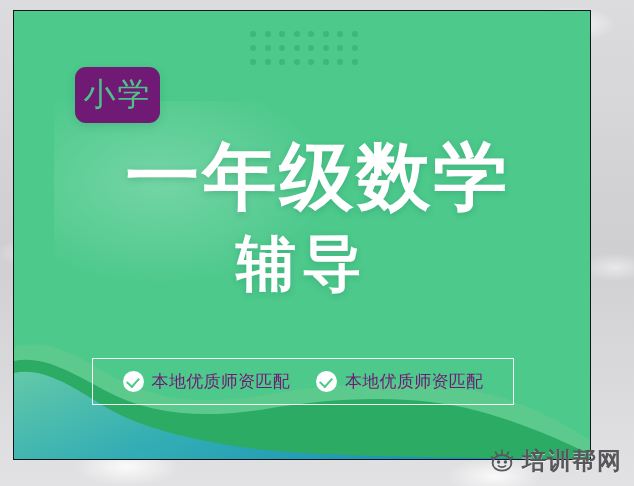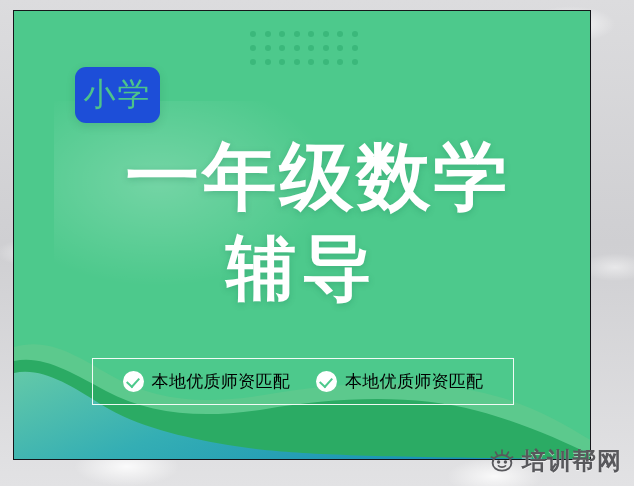--- a/index.html
+++ b/index.html
@@ -71,21 +71,21 @@
     background: #3bb87b;
   }
 
   
   #grade-badge {
     position: absolute;
     left: 61px;
     top: 56px;
     width: 85px;
     height: 56px;
-    background: #1d4ed8;
+    background: #701a75;
     border-radius: 11px;
     display: flex;
     align-items: center;
     justify-content: center;
     box-shadow: 0 3px 10px rgba(0, 80, 45, .14);
   }
   #grade-badge span {
     color: #4dc38a;
     font-size: 32px;
     font-weight: 500;
@@ -110,21 +110,21 @@
     font-size: 74px;
     letter-spacing: 3px;
     line-height: 1;
     padding-left: 32px;
   }
   #title-line2 {
     left: 0;
     right: 0;
     top: 222px;
     text-align: center;
-    font-size: 70px;
+    font-size: 60px;
     letter-spacing: 6px;
     line-height: 1;
   }
 
   
   #waves {
     position: absolute;
     left: 0;
     bottom: 0;
     width: 578px;
@@ -163,21 +163,21 @@
     position: absolute;
     left: 6.2px;
     top: 4.4px;
     width: 6px;
     height: 10px;
     border: solid #4dc98c;
     border-width: 0 2.6px 2.6px 0;
     transform: rotate(42deg);
   }
   .feature .flabel {
-    color: #000000;
+    color: #701a75;
     font-size: 17px;
     font-weight: 500;
     letter-spacing: .3px;
     white-space: nowrap;
     font-family: "DejaVu Sans", "Liberation Sans", sans-serif;
   }
 
   
   #watermark {
     position: absolute;

